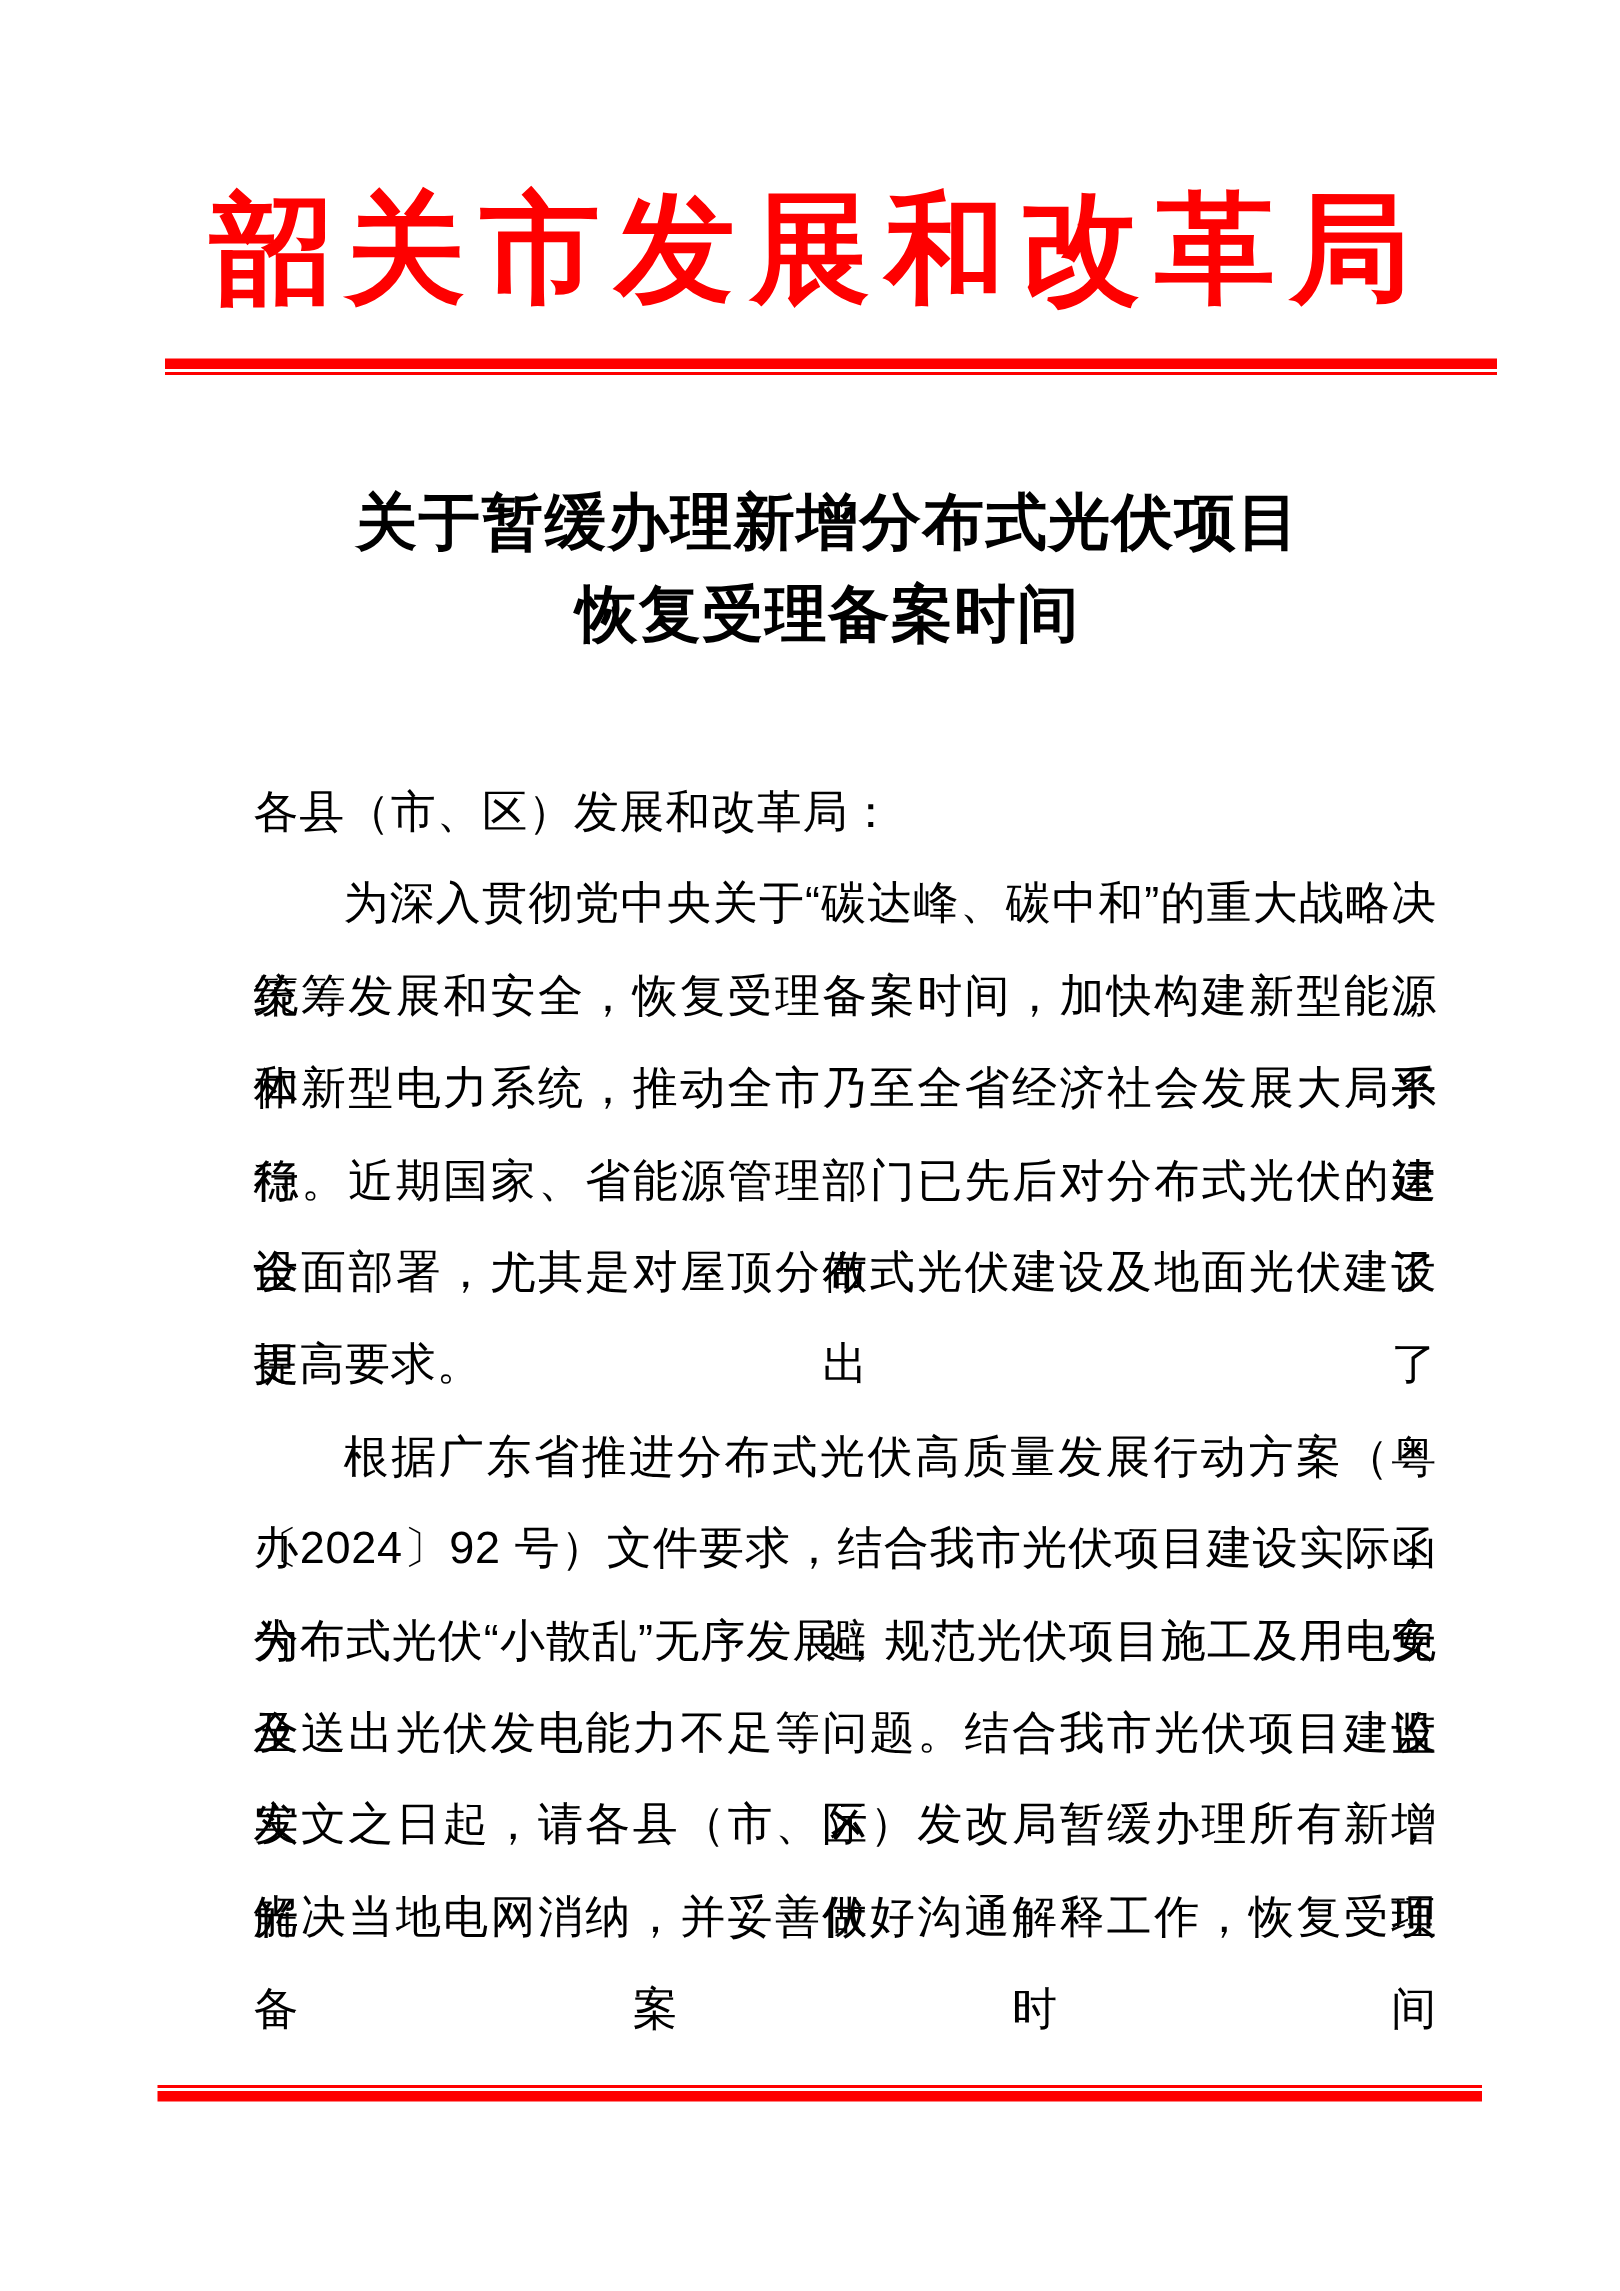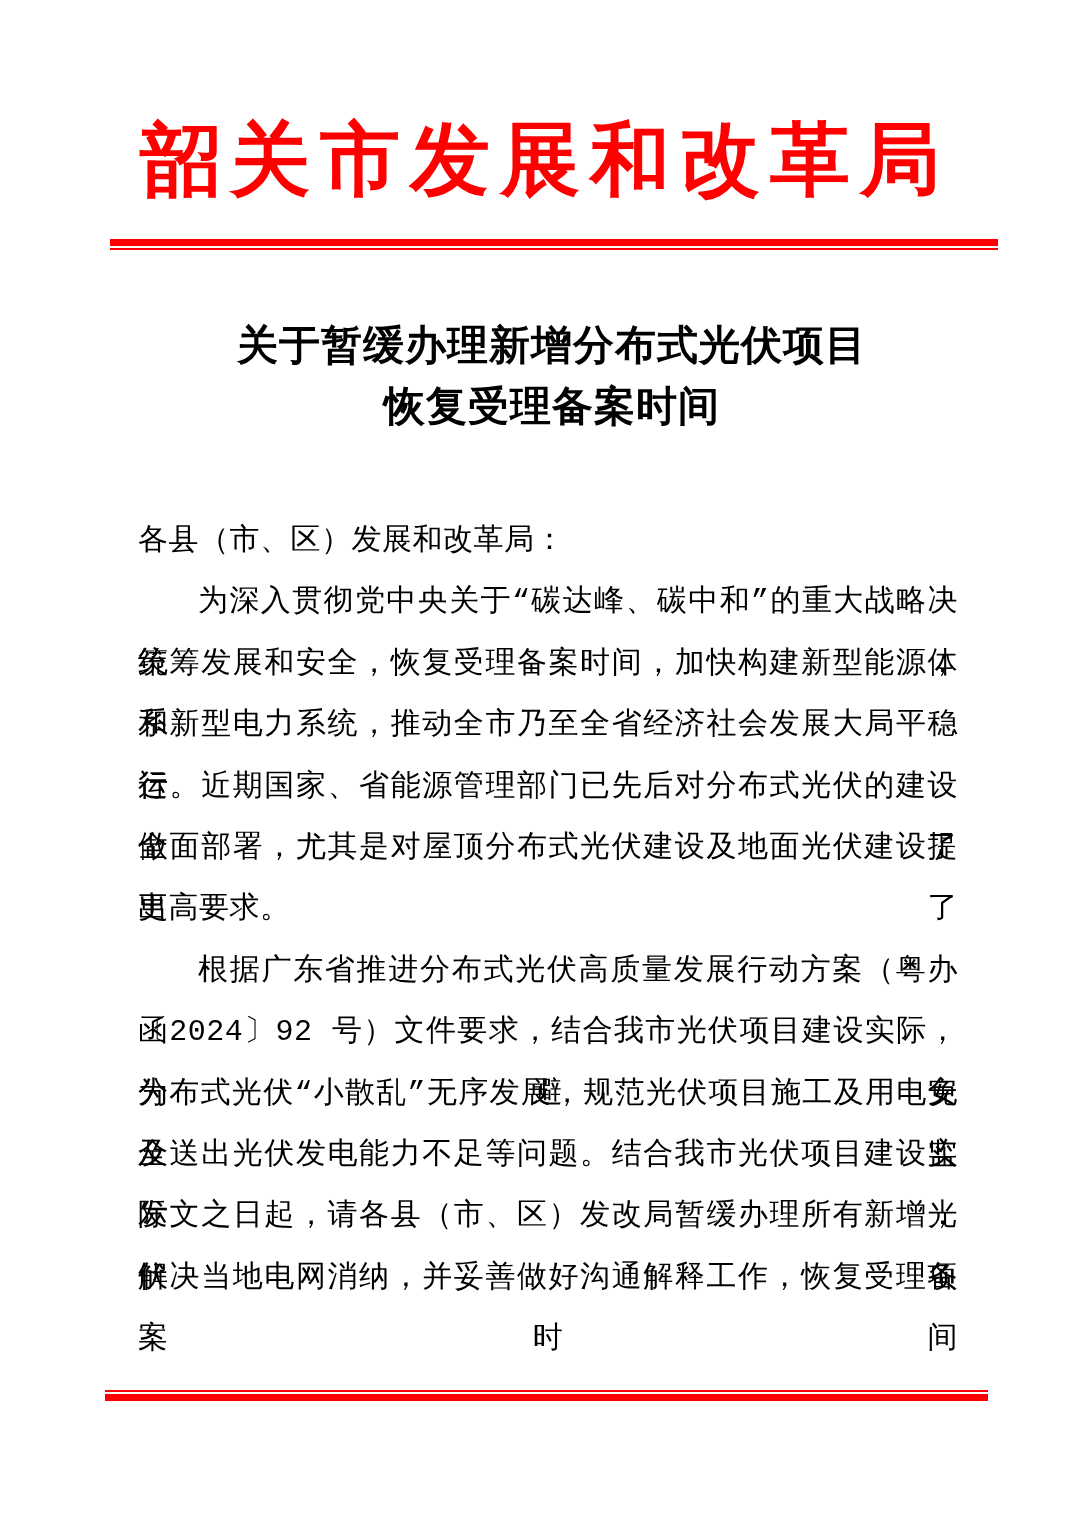--- a/index.html
+++ b/index.html
@@ -6,21 +6,21 @@
     margin: 0;
     padding: 0;
     background: #ffffff;
   }
   .page {
     position: relative;
     width: 1080px;
     height: 1527px;
     background: #ffffff;
     overflow: hidden;
-    font-family: Liberation Mono, monospace;
+    font-family: Liberation Sans, sans-serif;
     color: #000;
   }
 
   
   .letterhead {
     position: absolute;
     top: 112px;
     left: 0;
     width: 100%;
     text-align: center;
@@ -74,20 +74,21 @@
     position: absolute;
     top: 511px;
     left: 138px;
     width: 820px;
     font-size: 30px;
   }
   .line {
     height: 61.4px;
     line-height: 61.4px;
     letter-spacing: 0.5px;
+    margin-left: 31px;
   }
   .line.j {
     text-align: justify;
     text-align-last: justify;
   }
   .line.indent {
     text-indent: 60px;
   }
 </style>
 </head>

